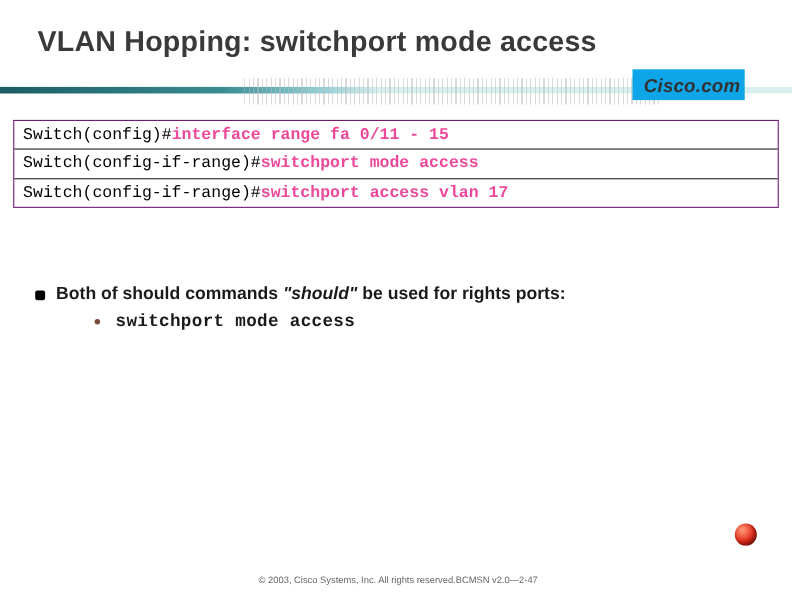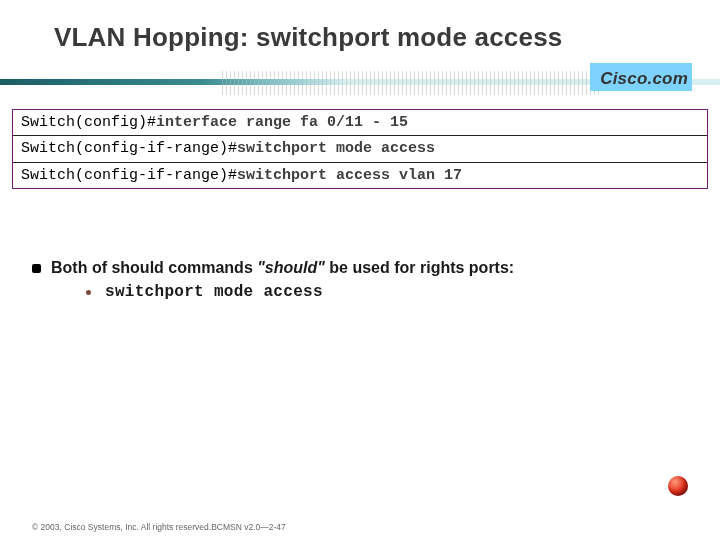--- a/index.html
+++ b/index.html
@@ -8,21 +8,21 @@
       height: 540px;
       font-family: Arial, Helvetica, sans-serif;
       background: #fff;
       position: relative;
       overflow: hidden;
     }
     .title {
       font-size: 26px;
       font-weight: bold;
       color: #3a3a3a;
-      padding: 22px 0 18px 54px;
+      padding: 22px 0 18px 34px;
       letter-spacing: 0.2px;
     }
     .sep {
       position: relative;
       height: 24px;
       width: 100%;
     }
     .sep-bar {
       position: absolute;
       left: 0;
@@ -35,27 +35,27 @@
       position: absolute;
       right: 118px;
       top: 0;
       width: 380px;
       height: 24px;
       background: repeating-linear-gradient(to right, #bbb 0 1px, transparent 1px 4px);
       opacity: 0.55;
     }
     .cisco-logo {
       position: absolute;
-      right: 28px;
+      right: 43px;
       top: -8px;
       font-size: 17px;
       font-weight: bold;
       font-style: italic;
       color: #333;
-      background: #7dd3fc;
+      background: #0ea5e9;
       padding: 6px 4px 2px 10px;
       letter-spacing: 0.2px;
     }
     .terminal {
       margin: 14px 12px 0 12px;
       border: 1px solid #701a75;
     }
     .term-row {
       display: flex;
       border-top: 1px solid #222;
@@ -66,21 +66,21 @@
     .term-row:first-child { border-top: none; }
     .term-prompt {
       padding: 4px 0 4px 8px;
       white-space: pre;
       color: #000;
     }
     .term-cmd {
       padding: 4px 0 4px 0;
       white-space: pre;
       font-weight: bold;
-      color: #404040;
+      color: #ec4899;
     }
     .bullets {
       margin: 70px 0 0 32px;
     }
     .bullet-row {
       display: flex;
       align-items: flex-start;
       margin-bottom: 6px;
     }
     .bullet-dot {
@@ -121,21 +121,21 @@
       font-weight: bold;
       color: #1a1a1a;
       letter-spacing: 0.3px;
     }
     .footer {
       position: absolute;
       bottom: 8px;
       left: 0;
       width: 100%;
       display: flex;
-      justify-content: flex-start;
+      justify-content: center;
       padding: 0 28px 0 32px;
       font-size: 8.5px;
       color: #666;
     }
     .red-dot {
       position: absolute;
       right: 32px;
       bottom: 44px;
       width: 20px;
       height: 20px;

